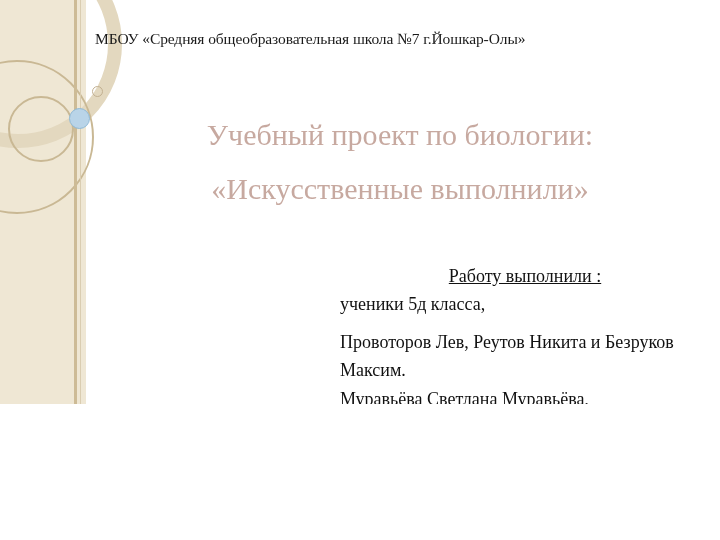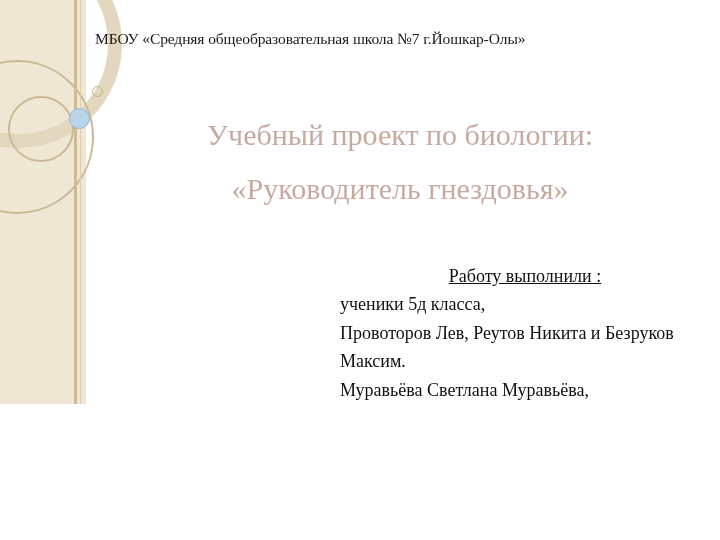--- a/index.html
+++ b/index.html
@@ -136,20 +136,21 @@
     font-size: 18px;
     color: #111111;
     line-height: 1.58;
   }
   .body-line {
     display: block;
     white-space: nowrap;
   }
   .body-line.wrap {
     white-space: normal;
+    margin-top: 9px;
   }
   .underlined {
     text-decoration: underline;
     text-align: center;
   }
 
   
   .year {
     position: absolute;
     left: 228px;
@@ -173,21 +174,21 @@
     <div class="left-band-inner"></div>
     <div class="left-band-inner2"></div>
   </div>
   <div class="circle-dot"></div>
   <div class="circle-ring"></div>
 
   <div class="school-line">МБОУ «Средняя общеобразовательная школа №7 г.Йошкар-Олы»</div>
 
   <div class="title-block">
     <span class="title-line">Учебный проект по биологии:</span>
-    <span class="title-line">«Руководитель гнездовья»</span>
+    <span class="title-line">«Искусственные выполнили»</span>
   </div>
 
   <div class="body-block">
     <span class="body-line underlined">Работу выполнили :</span>
     <span class="body-line">ученики 5д класса,</span>
     <span class="body-line wrap">Провоторов Лев, Реутов Никита и Безруков Максим.</span>
     <span class="body-line"> Муравьёва Светлана Муравьёва,</span>
   </div>
 
   <div class="year">2020 г.</div>

